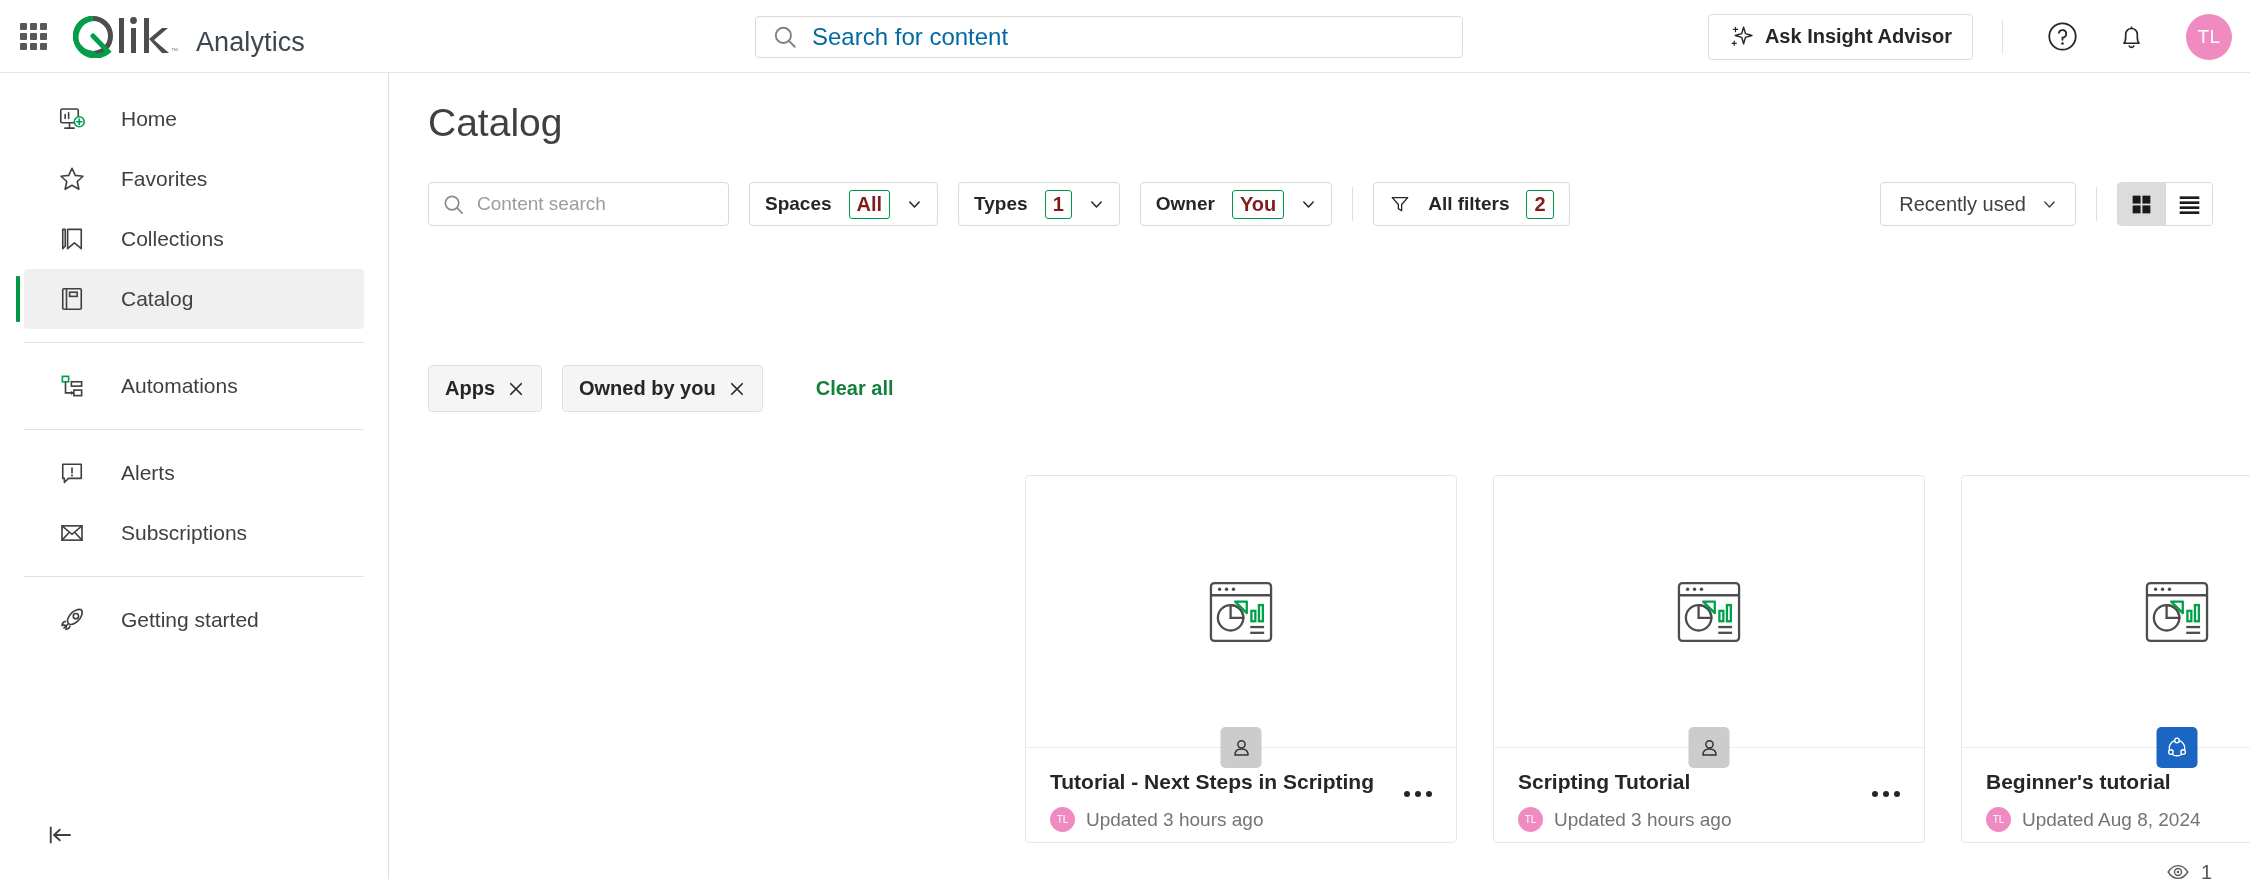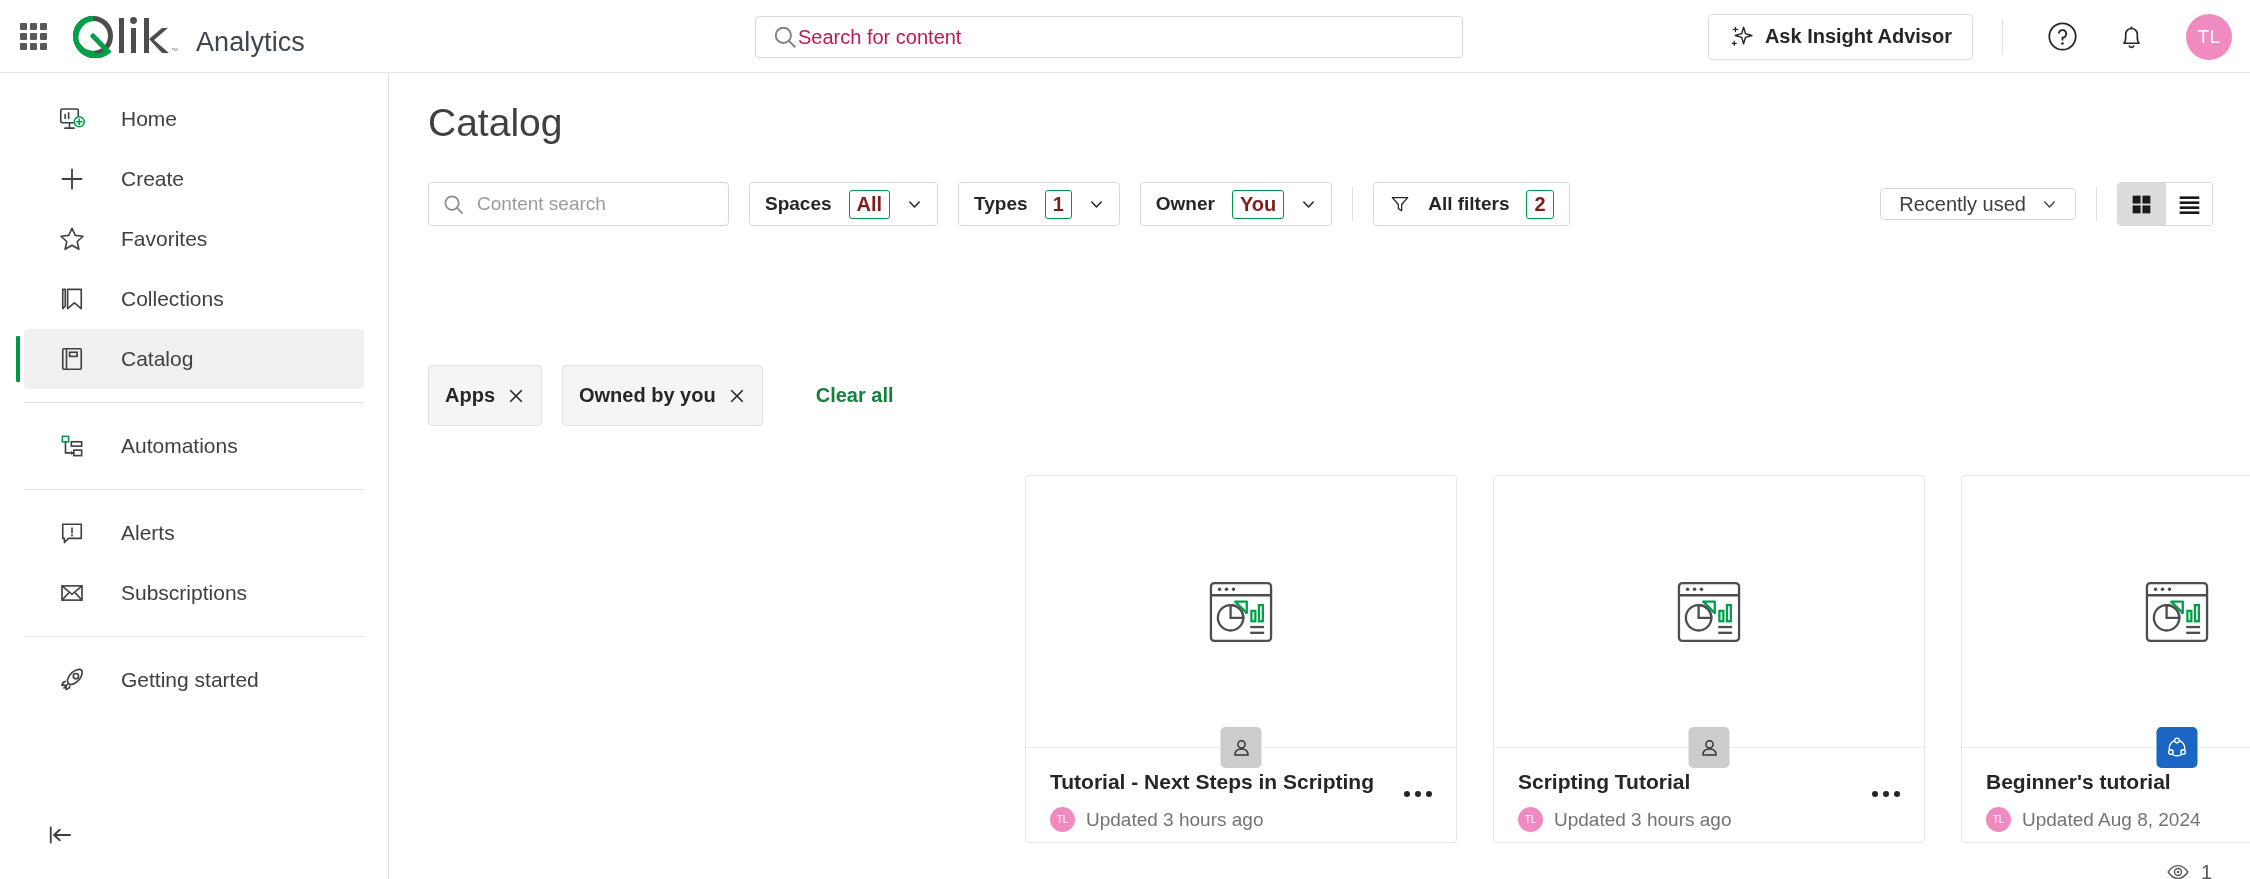--- a/index.html
+++ b/index.html
@@ -43,21 +43,21 @@
     width: 708px; height: 42px;
   }
   .searchbox {
     width: 100%; height: 100%;
     border: 1px solid #d9d9d9; border-radius: 4px;
     background: #fff;
     display: flex; align-items: center;
     padding-left: 16px;
   }
   .searchbox .txt {
-    color: #be185d; font-size: 20px;
+    margin-left: 14px; color: #0369a1; font-size: 24px;
   }
 
   .right-cluster {
     position: absolute; right: 18px; top: 0; height: 73px;
     display: flex; align-items: center; gap: 9px;
   }
   .insight-btn {
     display: flex; align-items: center; gap: 11px;
     height: 46px; padding: 0 20px;
     border: 1px solid #dcdcdc; border-radius: 4px;
@@ -154,21 +154,21 @@
     padding: 1px 7px; line-height: 1.25;
   }
   .chev { width: 15px; height: 15px; flex: none; }
   .tb-div { width: 1px; height: 34px; background: #e0e0e0; margin-left: 20px; }
 
   .tb-right {
     position: absolute; right: 0; top: 0;
     display: flex; align-items: center;
   }
   .sortbtn {
-    height: 32px; border: 1px solid #d9d9d9; border-radius: 4px;
+    height: 44px; border: 1px solid #d9d9d9; border-radius: 4px;
     background: #fff; display: flex; align-items: center; gap: 16px;
     padding: 0 18px; cursor: pointer; font-size: 20px; color: #404040;
   }
   .viewtoggle {
     display: flex; margin-left: 20px;
     border: 1px solid #d9d9d9; border-radius: 4px; overflow: hidden;
     height: 44px;
   }
   .vt {
     width: 47px; height: 42px; display: flex;
@@ -177,21 +177,21 @@
   }
   .vt.sel { background: #dcdcdc; }
   .vt + .vt { border-left: 1px solid #d9d9d9; }
 
   
   .chips {
     position: absolute; left: 38px; top: 292px;
     display: flex; align-items: center;
   }
   .chip {
-    height: 61px; border: 1px solid #e0e0e0; border-radius: 4px;
+    height: 47px; border: 1px solid #e0e0e0; border-radius: 4px;
     background: #f5f5f5; display: flex; align-items: center;
     padding: 0 16px; gap: 12px; cursor: pointer;
     font-size: 20px; font-weight: 700; color: #262626;
     margin-right: 20px;
     text-align: center;
   }
   .clear-all {
     font-size: 20px; font-weight: 700; color: #15803d;
     cursor: pointer; margin-left: 33px;
   }
@@ -340,28 +340,20 @@
         <line x1="9.3" y1="11.5" x2="9.3" y2="7" stroke="#404040" stroke-width="1.3" stroke-linecap="round"></line>
         <line x1="10" y1="15" x2="10" y2="19.3" stroke="#404040" stroke-width="1.3"></line>
         <line x1="6.3" y1="19.3" x2="13.7" y2="19.3" stroke="#404040" stroke-width="1.3" stroke-linecap="round"></line>
         <circle cx="17.8" cy="14.2" r="4" fill="#fff" stroke="#00a04a" stroke-width="1.3"></circle>
         <path d="M17.8 12.1 V16.3 M15.7 14.2 H19.9" stroke="#00a04a" stroke-width="1.3" stroke-linecap="round"></path>
       </svg>
     </span>
     <span class="ni-label">Home</span>
   </div>
 
-  <div class="nav-item">
-    <span class="ni-icon">
-      <svg width="30" height="30" viewBox="0 0 24 24">
-        <path d="M12 4.3 V19.7 M4.3 12 H19.7" stroke="#404040" stroke-width="1.45" stroke-linecap="round"></path>
-      </svg>
-    </span>
-    <span class="ni-label">Create</span>
-  </div>
 
   <div class="nav-item">
     <span class="ni-icon">
       <svg width="30" height="30" viewBox="0 0 24 24">
         <path d="M12 3.4 L14.6 9.1 L20.8 9.8 L16.2 14 L17.5 20.2 L12 17 L6.5 20.2 L7.8 14 L3.2 9.8 L9.4 9.1 Z" fill="none" stroke="#404040" stroke-width="1.3" stroke-linejoin="round"></path>
       </svg>
     </span>
     <span class="ni-label">Favorites</span>
   </div>
 

